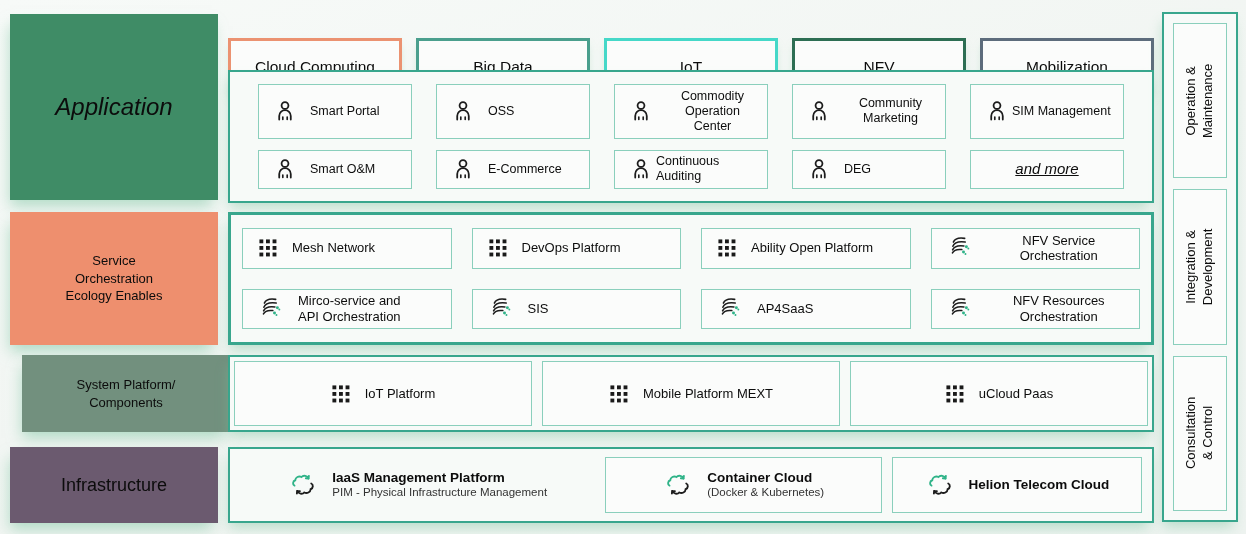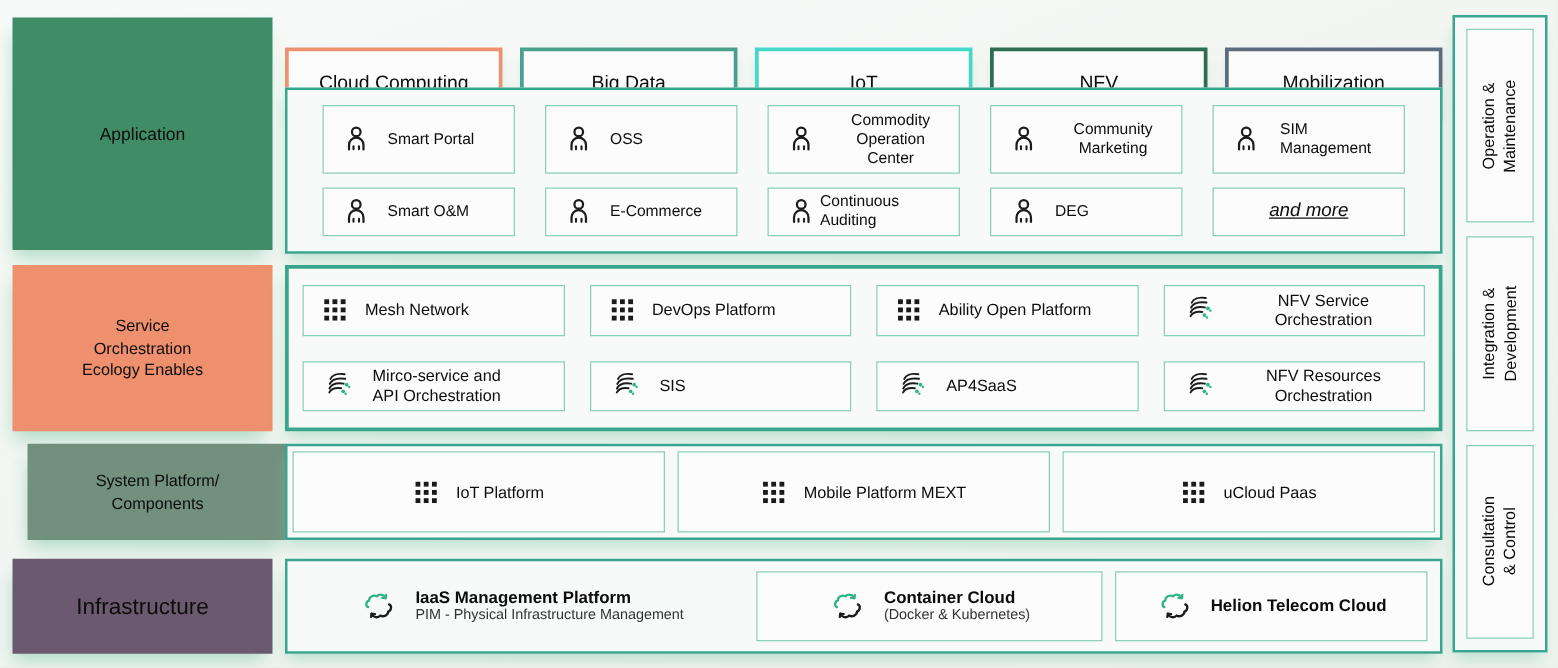--- a/index.html
+++ b/index.html
@@ -8,21 +8,21 @@
     background:linear-gradient(160deg,#f7faf8 0%,#f1f5f2 55%,#eef3f0 100%);
     font-family:"Liberation Sans",sans-serif;color:#111;overflow:hidden;
   }
   
   .layer-label{
     position:absolute;left:10px;width:208px;
     display:flex;align-items:center;justify-content:center;text-align:center;
     white-space:pre-line;font-size:13px;line-height:1.35;color:#0c0c0c;
     box-shadow:-3px 9px 14px -3px rgba(120,195,158,.55);
   }
-  .ll-app{top:14px;height:186px;font-size:14px;}
+  .ll-app{top:14px;height:186px;font-size:24px;font-style:italic;}
   .ll-svc{top:212px;height:133px;}
   .ll-sys{top:355px;height:77px;margin-left:12px;}
   .ll-inf{top:447px;height:76px;font-size:18px;}
   
   .tabs{position:absolute;left:228px;top:14px;width:926px;height:58px;display:flex;gap:14px;margin-top:24px;}
   .tab{
     flex:1;background:#fbfcfb;border:3px solid #999;
     display:flex;align-items:center;justify-content:center;
     font-size:15.5px;color:#0c0c0c;box-shadow:0 5px 9px -3px rgba(120,195,158,.4);
   }
@@ -149,21 +149,21 @@
       <span class="lbl" style="text-align:center;flex:1">Commodity
 Operation Center</span>
     </div>
     <div class="item">
       <svg class="ic" width="22" height="22">
           <use href="#i-person"></use>
         </svg>
       <span class="lbl" style="text-align:center;flex:1">Community
 Marketing</span>
     </div>
-    <div class="item" style="gap:16px">
+    <div class="item" style="gap:4px">
       <svg class="ic" width="22" height="22">
           <use href="#i-person"></use>
         </svg>
       <span class="lbl">SIM Management</span>
     </div>
     <div class="item">
       <svg class="ic" width="22" height="22">
           <use href="#i-person"></use>
         </svg>
       <span class="lbl">Smart O&amp;M</span>

